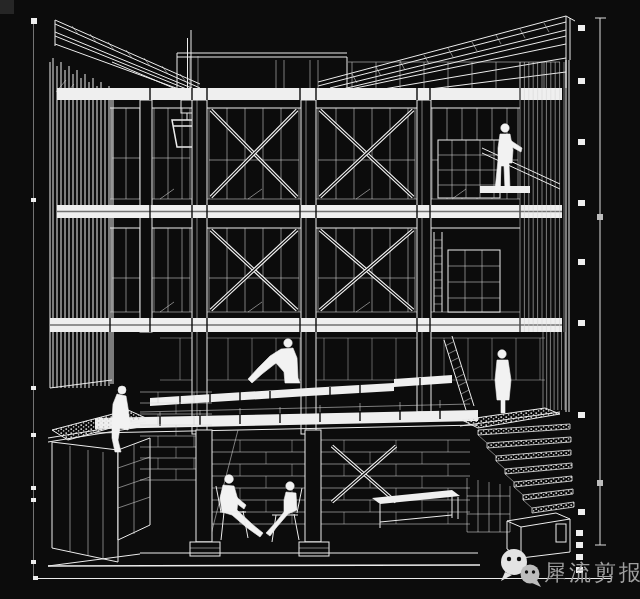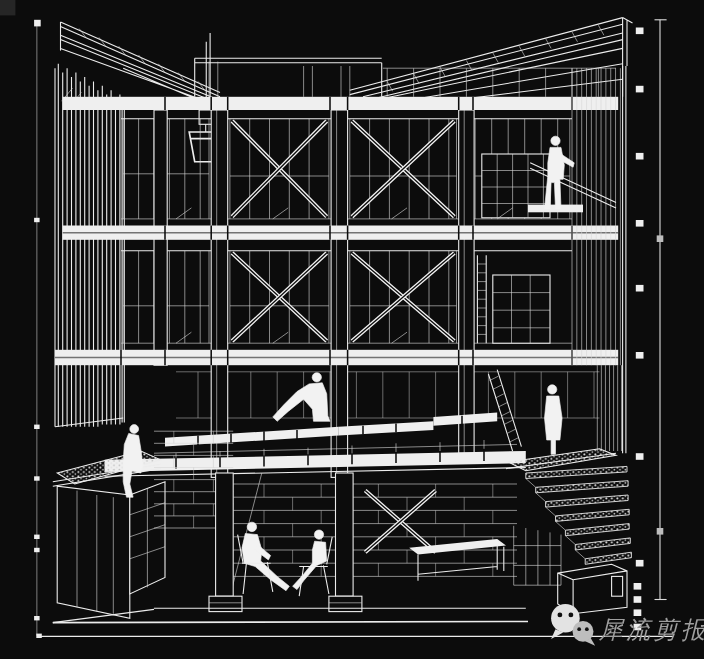--- a/index.html
+++ b/index.html
@@ -1,17 +1,17 @@
 <!DOCTYPE html>
 <html><head>
 <meta charset="utf-8">
 <style>
   html,body{margin:0;padding:0;background:#000;}
   #stage{position:relative;width:640px;height:599px;background:#0c0c0c;overflow:hidden;
-         font-family:"Liberation Sans",sans-serif;font-style:italic;}
+         font-family:"Liberation Sans",sans-serif;}
   svg{display:block}
   .ln{stroke:#ececec;stroke-width:1;fill:none;stroke-linecap:butt}
   .ln15{stroke:#ececec;stroke-width:1.5;fill:none}
   .lnt{stroke:#d7d7d7;stroke-width:.7;fill:none;opacity:.8}
   .lnf{stroke:#c9c9c9;stroke-width:.7;fill:none;opacity:.65}
   .fw{fill:#efefef;stroke:none}
   .fb{fill:#0c0c0c;stroke:#ececec;stroke-width:1}
   .dk{stroke:#0c0c0c;stroke-width:1.4;fill:none}
   .xb{stroke:#f2f2f2;stroke-width:3.6;fill:none}
   .xc{stroke:#0c0c0c;stroke-width:1.2;fill:none}

